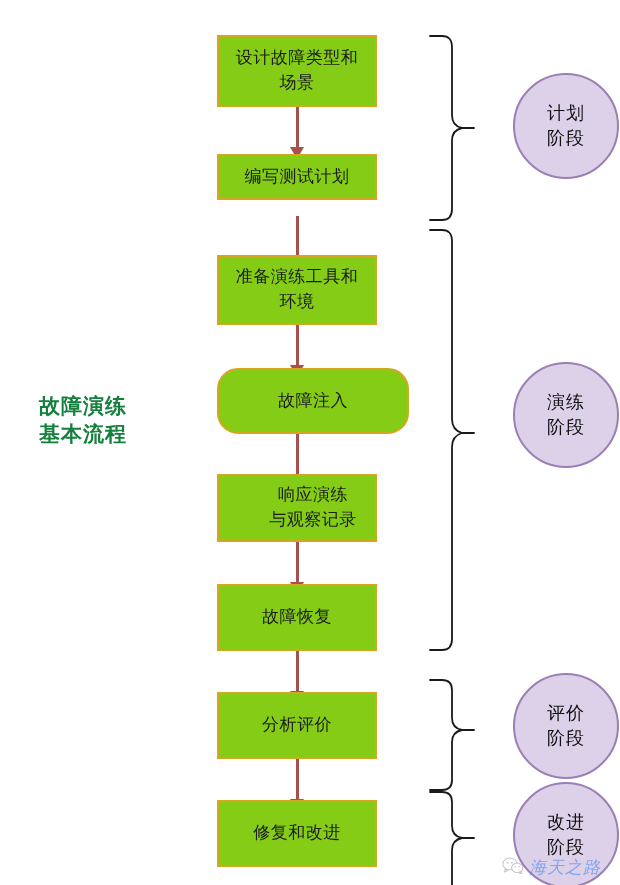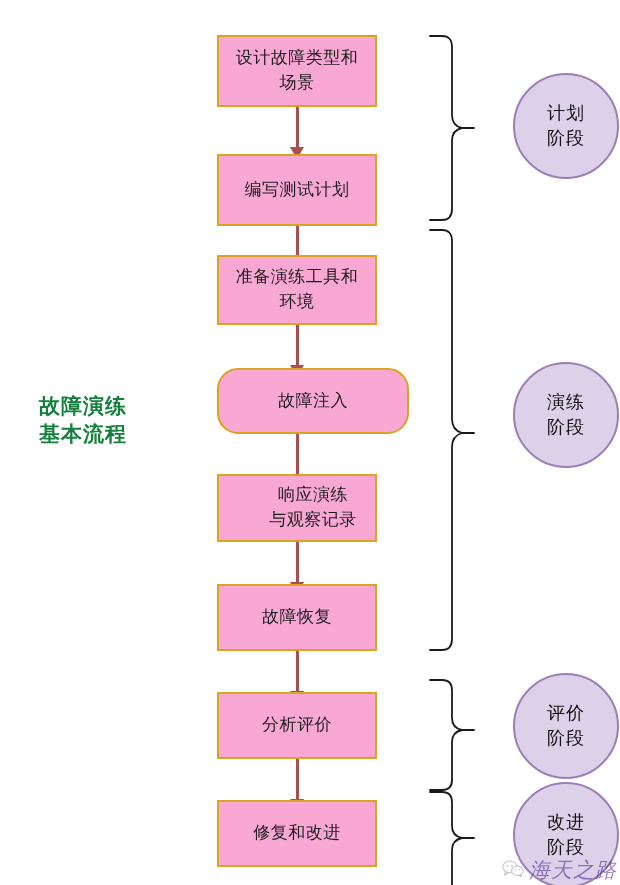--- a/index.html
+++ b/index.html
@@ -22,21 +22,21 @@
     line-height:1.35;
     color:#15803d;
     white-space:pre-line;
     letter-spacing:1px;
   }
 
   
   .node{
     position:absolute;
     box-sizing:border-box;
-    background:#f9a8d4;
+    background:#84cc16;
     border:2px solid #D9A420;
     display:flex;
     align-items:center;
     justify-content:center;
     text-align:center;
     font-size:17px;
     color:#1c1c1c;
     line-height:1.45;
     white-space:pre-line;
     letter-spacing:0.5px;
@@ -87,22 +87,22 @@
 
   
   .watermark{
     position:absolute;
     display:flex;
     align-items:center;
     gap:5px;
     opacity:0.55;
   }
   .watermark .wm-text{
-    font-size:21px;
-    color:#4c1d95;
+    font-size:17px;
+    color:#3b82f6;
     font-style:italic;
     letter-spacing:1px;
   }
   .wechat-mark{width:22px;height:17px;}
 </style>
 </head>
 <body>
 
 <div id="stage">
 
@@ -134,21 +134,21 @@
       <div class="head"></div>
   </div>
   <div class="arrow" style="left:217px;top:757px;width:160px;height:54px;">
     <div class="shaft" style="height:42px;"></div>
       <div class="head"></div>
   </div>
 
   <div class="node" style="left:217px;top:35px;width:160px;height:72px;">设计故障类型和
 场景</div>
 
-  <div class="node" style="left:217px;top:154px;width:160px;height:72px;">编写测试计划</div>
+  <div class="node" style="left:217px;top:154px;width:160px;height:46px;">编写测试计划</div>
 
   <div class="node" style="left:217px;top:255px;width:160px;height:70px;">准备演练工具和
 环境</div>
 
   <div class="node" style="left:217px;top:368px;width:192px;height:66px;border-radius:21px;">故障注入</div>
 
   <div class="node" style="left:217px;top:474px;width:160px;height:68px;padding-left:32px;">响应演练
 与观察记录</div>
 
   <div class="node" style="left:217px;top:692px;width:160px;height:67px;">分析评价</div>

